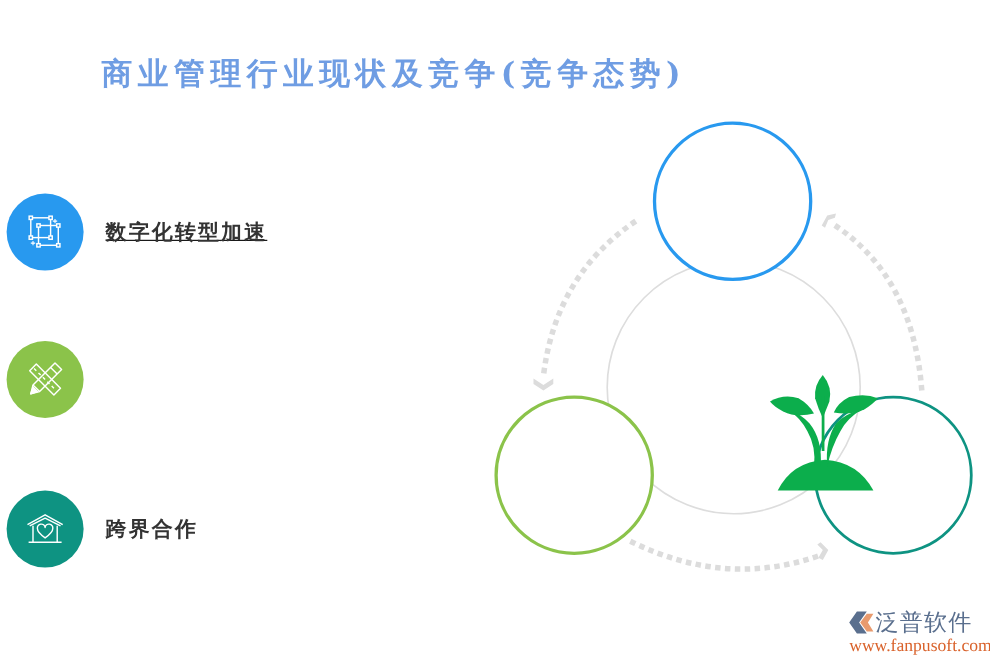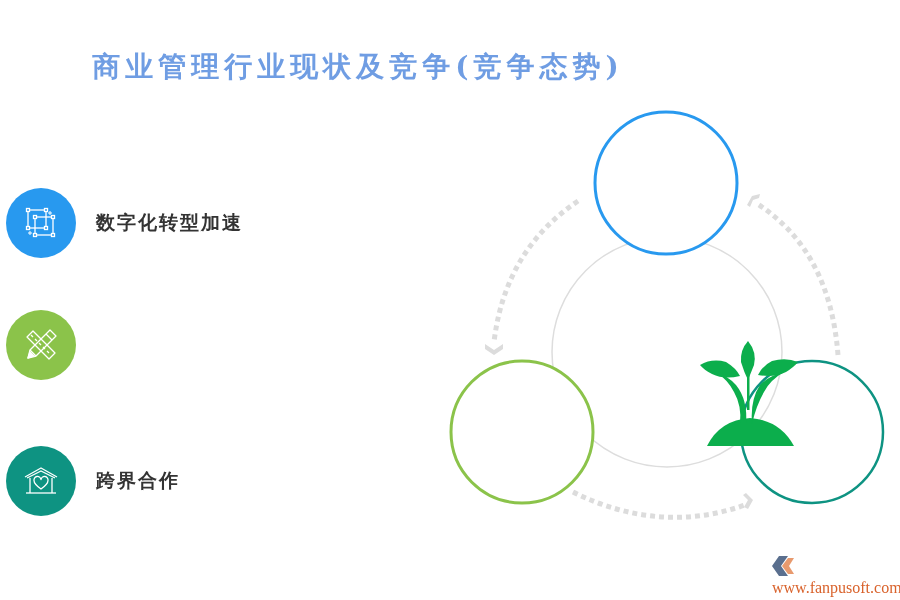--- a/index.html
+++ b/index.html
@@ -17,21 +17,21 @@
                font-size:21px; color:#5a6f8e; letter-spacing:1px; }
   .logo-url { position:absolute; left:4px; top:27px; font-family:"Liberation Serif",serif;
               font-size:16px; color:#d9622b; white-space:nowrap; }
   .logo-mark { position:absolute; left:2px; top:2px; width:26px; height:24px; }
 </style>
 </head>
 <body>
 
 <div class="title">商业管理行业现状及竞争(竞争态势)</div>
 
-<div class="item" style="top:188px;">
+<div class="item" style="top:176px;text-decoration:underline;">
   <div class="badge" style="background:#2899ef;">
     <svg viewBox="0 0 40 40" fill="none" stroke="#fff" stroke-width="1.3">
       <rect x="7" y="7" width="18" height="18"></rect>
       <rect x="14" y="14" width="18" height="18"></rect>
       <g fill="#2899ef">
         <rect x="5.5" y="5.5" width="3" height="3"></rect>
           <rect x="23.5" y="5.5" width="3" height="3"></rect>
         <rect x="5.5" y="23.5" width="3" height="3"></rect>
           <rect x="23.5" y="23.5" width="3" height="3"></rect>
         <rect x="12.5" y="12.5" width="3" height="3"></rect>
@@ -97,14 +97,15 @@
     <path d="M798 362 Q786 357 772 361 Q762 366 758 375 Q774 378 786 372 Q794 367 798 362z"></path>
     <rect x="747" y="360" width="2.5" height="50"></rect>
   </g>
 </svg>
 
 <div class="logo">
   <svg class="logo-mark" viewBox="0 0 26 24">
     <path d="M2 12 L9 2 L18 2 L11 12 L18 22 L9 22z" fill="#5a6f8e"></path>
     <path d="M12 12 L18 4 L24 4 L19 12 L24 20 L18 20z" fill="#e89a6e"></path>
   </svg>
+  <span class="logo-name">泛普软件</span>
   <span class="logo-url">www.fanpusoft.com</span>
 </div>
 
 </body></html>

